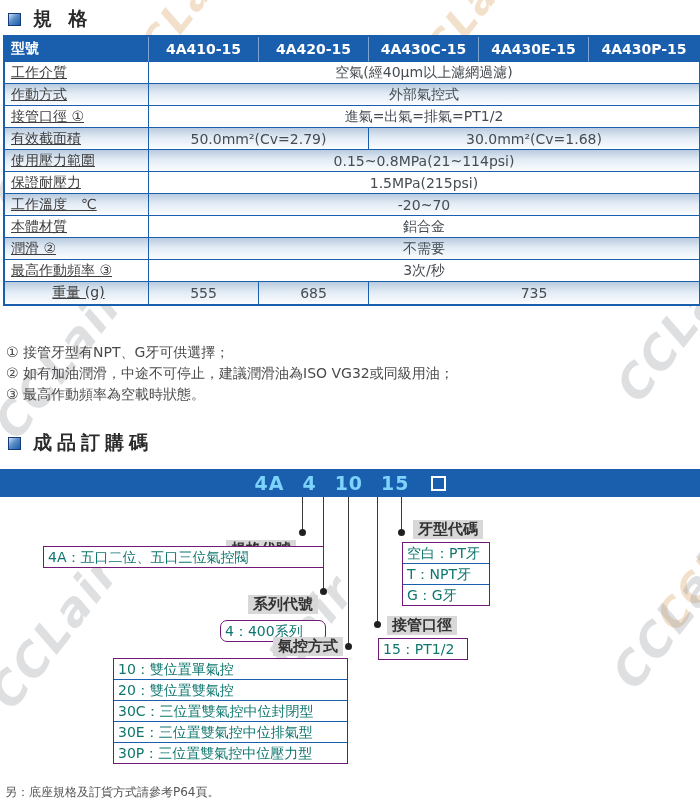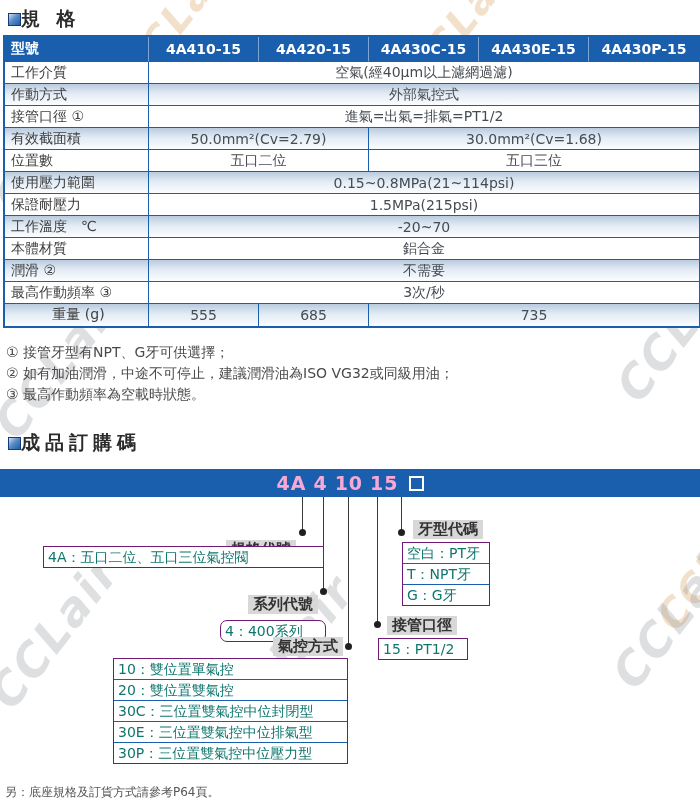--- a/index.html
+++ b/index.html
@@ -13,21 +13,21 @@
   
   .wm {
     position:absolute; z-index:0; font-style:italic; font-weight:bold;
     font-size:46px; letter-spacing:2px; color:rgba(145,150,155,0.30);
     transform:rotate(-52deg); white-space:nowrap; pointer-events:none;
   }
   .wm.tan { color:rgba(226,186,140,0.45); font-size:40px; }
   .layer { position:relative; z-index:1; }
 
   
-  .sec-head { position:absolute; display:flex; align-items:center; gap:0; }
+  .sec-head { position:absolute; display:flex; align-items:center; gap:12px; }
   .bullet {
     width:13px; height:13px; border:1px solid #123c77;
     background:linear-gradient(135deg,#cfe0f2 0%,#5b8cc7 45%,#1a5fae 100%);
   }
   .sec-title { font-size:19px; font-weight:bold; color:#2b2b2b; letter-spacing:5px; }
 
   
   table.spec {
     position:absolute; left:3px; top:35px; width:694px;
     border-collapse:separate; border-spacing:0; table-layout:fixed;
@@ -36,31 +36,31 @@
   }
   table.spec th, table.spec td {
     border-bottom:1px solid #1a5fae; border-right:1px solid #1a5fae;
     text-align:center; vertical-align:middle; height:22px; padding:1px 2px;
     color:#454c52; font-weight:normal; overflow:hidden; white-space:nowrap;
   }
   table.spec th { background:#1a5fae; color:#fff; font-weight:bold; height:25px; border-right-color:#7fa6d2; }
   table.spec th:first-child { border-right-color:#7fa6d2; text-align:left; padding-left:6px; }
   table.spec th:last-child, table.spec td:last-child { border-right:none; }
   table.spec tr:last-child td { border-bottom:none;text-align:center; }
-  table.spec td.lbl { text-align:left; padding-left:6px; color:#3e3e3e; }
+  table.spec td.lbl { text-align:left; padding-left:6px; color:#3e3e3e;text-decoration:underline; }
   table.spec tr.shade td { background:linear-gradient(180deg,#b9cbde 0%,#e2ebf5 45%,#fbfdff 100%); }
 
   
   .notes { position:absolute; left:6px; top:342px; font-size:14px; color:#4a4a4a; line-height:21px; }
 
   
   .banner {
     position:absolute; left:0; top:469px; width:700px; height:28px;
-    background:#1a5fae; display:flex; align-items:center; justify-content:center; gap:7px;
-    color:#f9a8d4; font-size:19px; font-weight:bold; letter-spacing:1px;
+    background:#1a5fae; display:flex; align-items:center; justify-content:center; gap:18px;
+    color:#7dd3fc; font-size:19px; font-weight:bold; letter-spacing:1px;
   }
   .blank-box { display:inline-block; width:15px; height:15px; border:2px solid #fff; margin-left:3px; }
 
   .vline { position:absolute; width:1px; background:#3a3a3a; }
   .dot { position:absolute; width:7px; height:7px; border-radius:50%; background:#1f1f1f; }
 
   .co-label {
     position:absolute; background:#d8d8d8; color:#333;
     font-size:15px; font-weight:bold; padding:1px 5px; line-height:17px; white-space:nowrap;
   }
@@ -127,25 +127,20 @@
         </tr>
         <tr>
           <td class="lbl">接管口徑 ①</td>
           <td colspan="5">進氣=出氣=排氣=PT1/2</td>
         </tr>
         <tr class="shade">
           <td class="lbl">有效截面積</td>
           <td colspan="2">50.0mm²(Cv=2.79)</td>
           <td colspan="3">30.0mm²(Cv=1.68)</td>
         </tr>
-        <tr>
-          <td class="lbl">位置數</td>
-          <td colspan="2">五口二位</td>
-          <td colspan="3">五口三位</td>
-        </tr>
         <tr class="shade">
           <td class="lbl">使用壓力範圍</td>
           <td colspan="5">0.15~0.8MPa(21~114psi)</td>
         </tr>
         <tr>
           <td class="lbl">保證耐壓力</td>
           <td colspan="5">1.5MPa(215psi)</td>
         </tr>
         <tr class="shade">
           <td class="lbl">工作溫度　℃</td>

